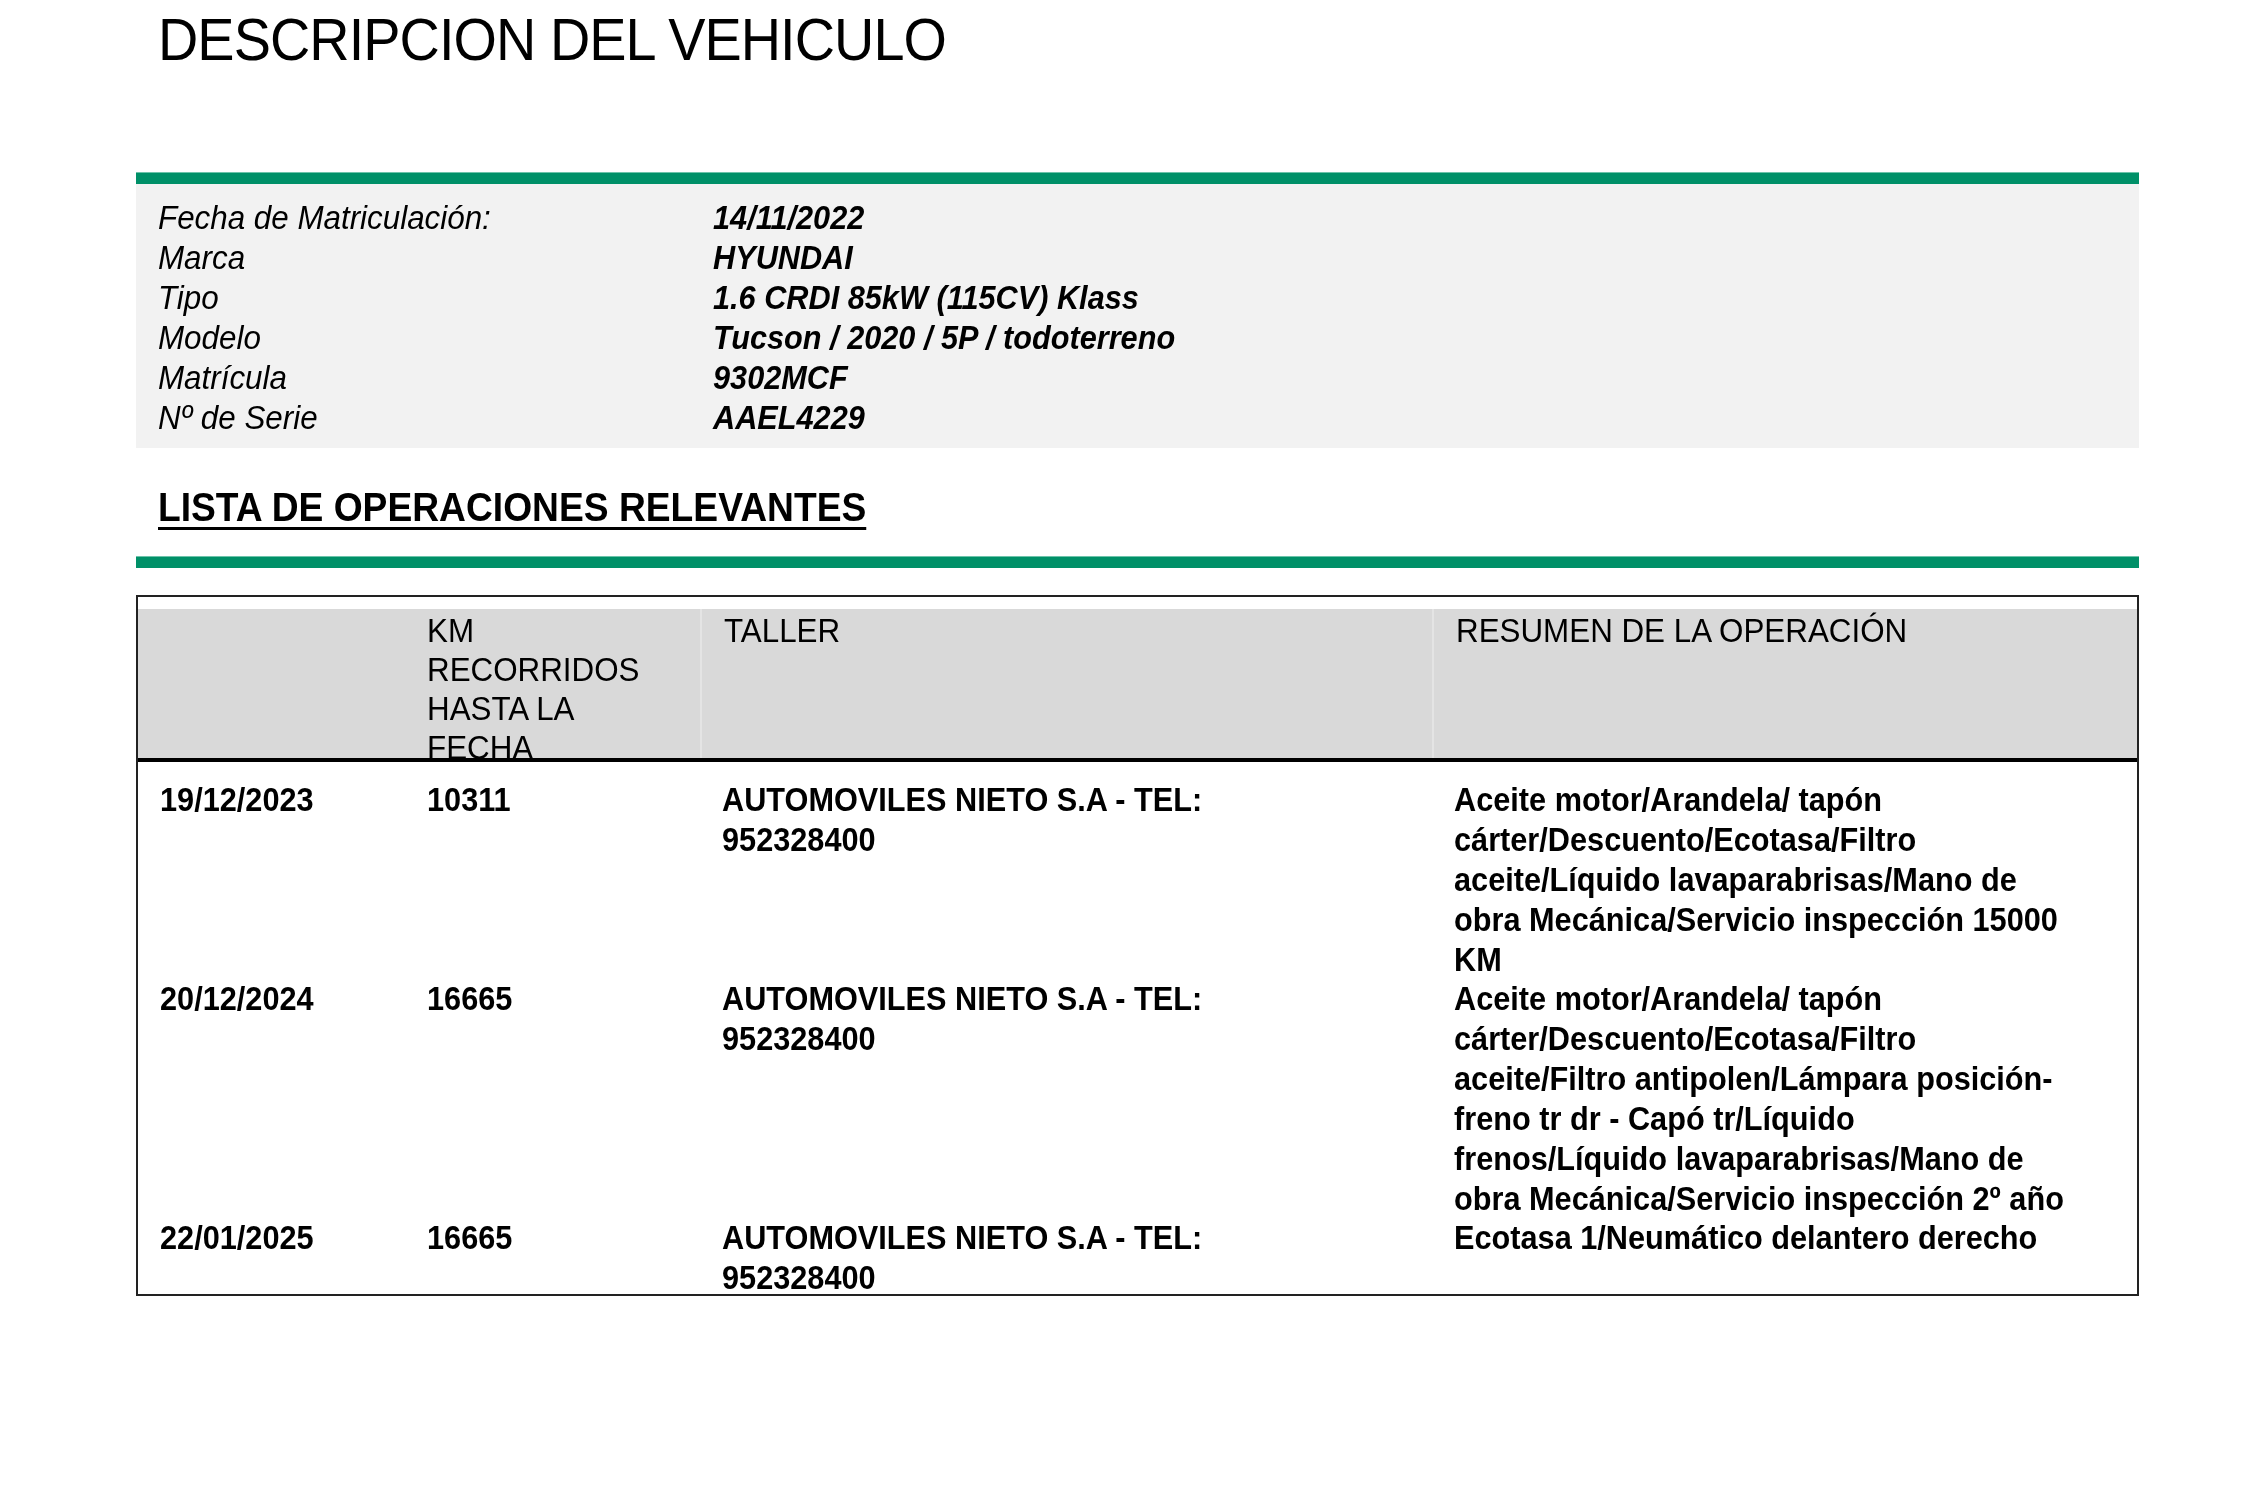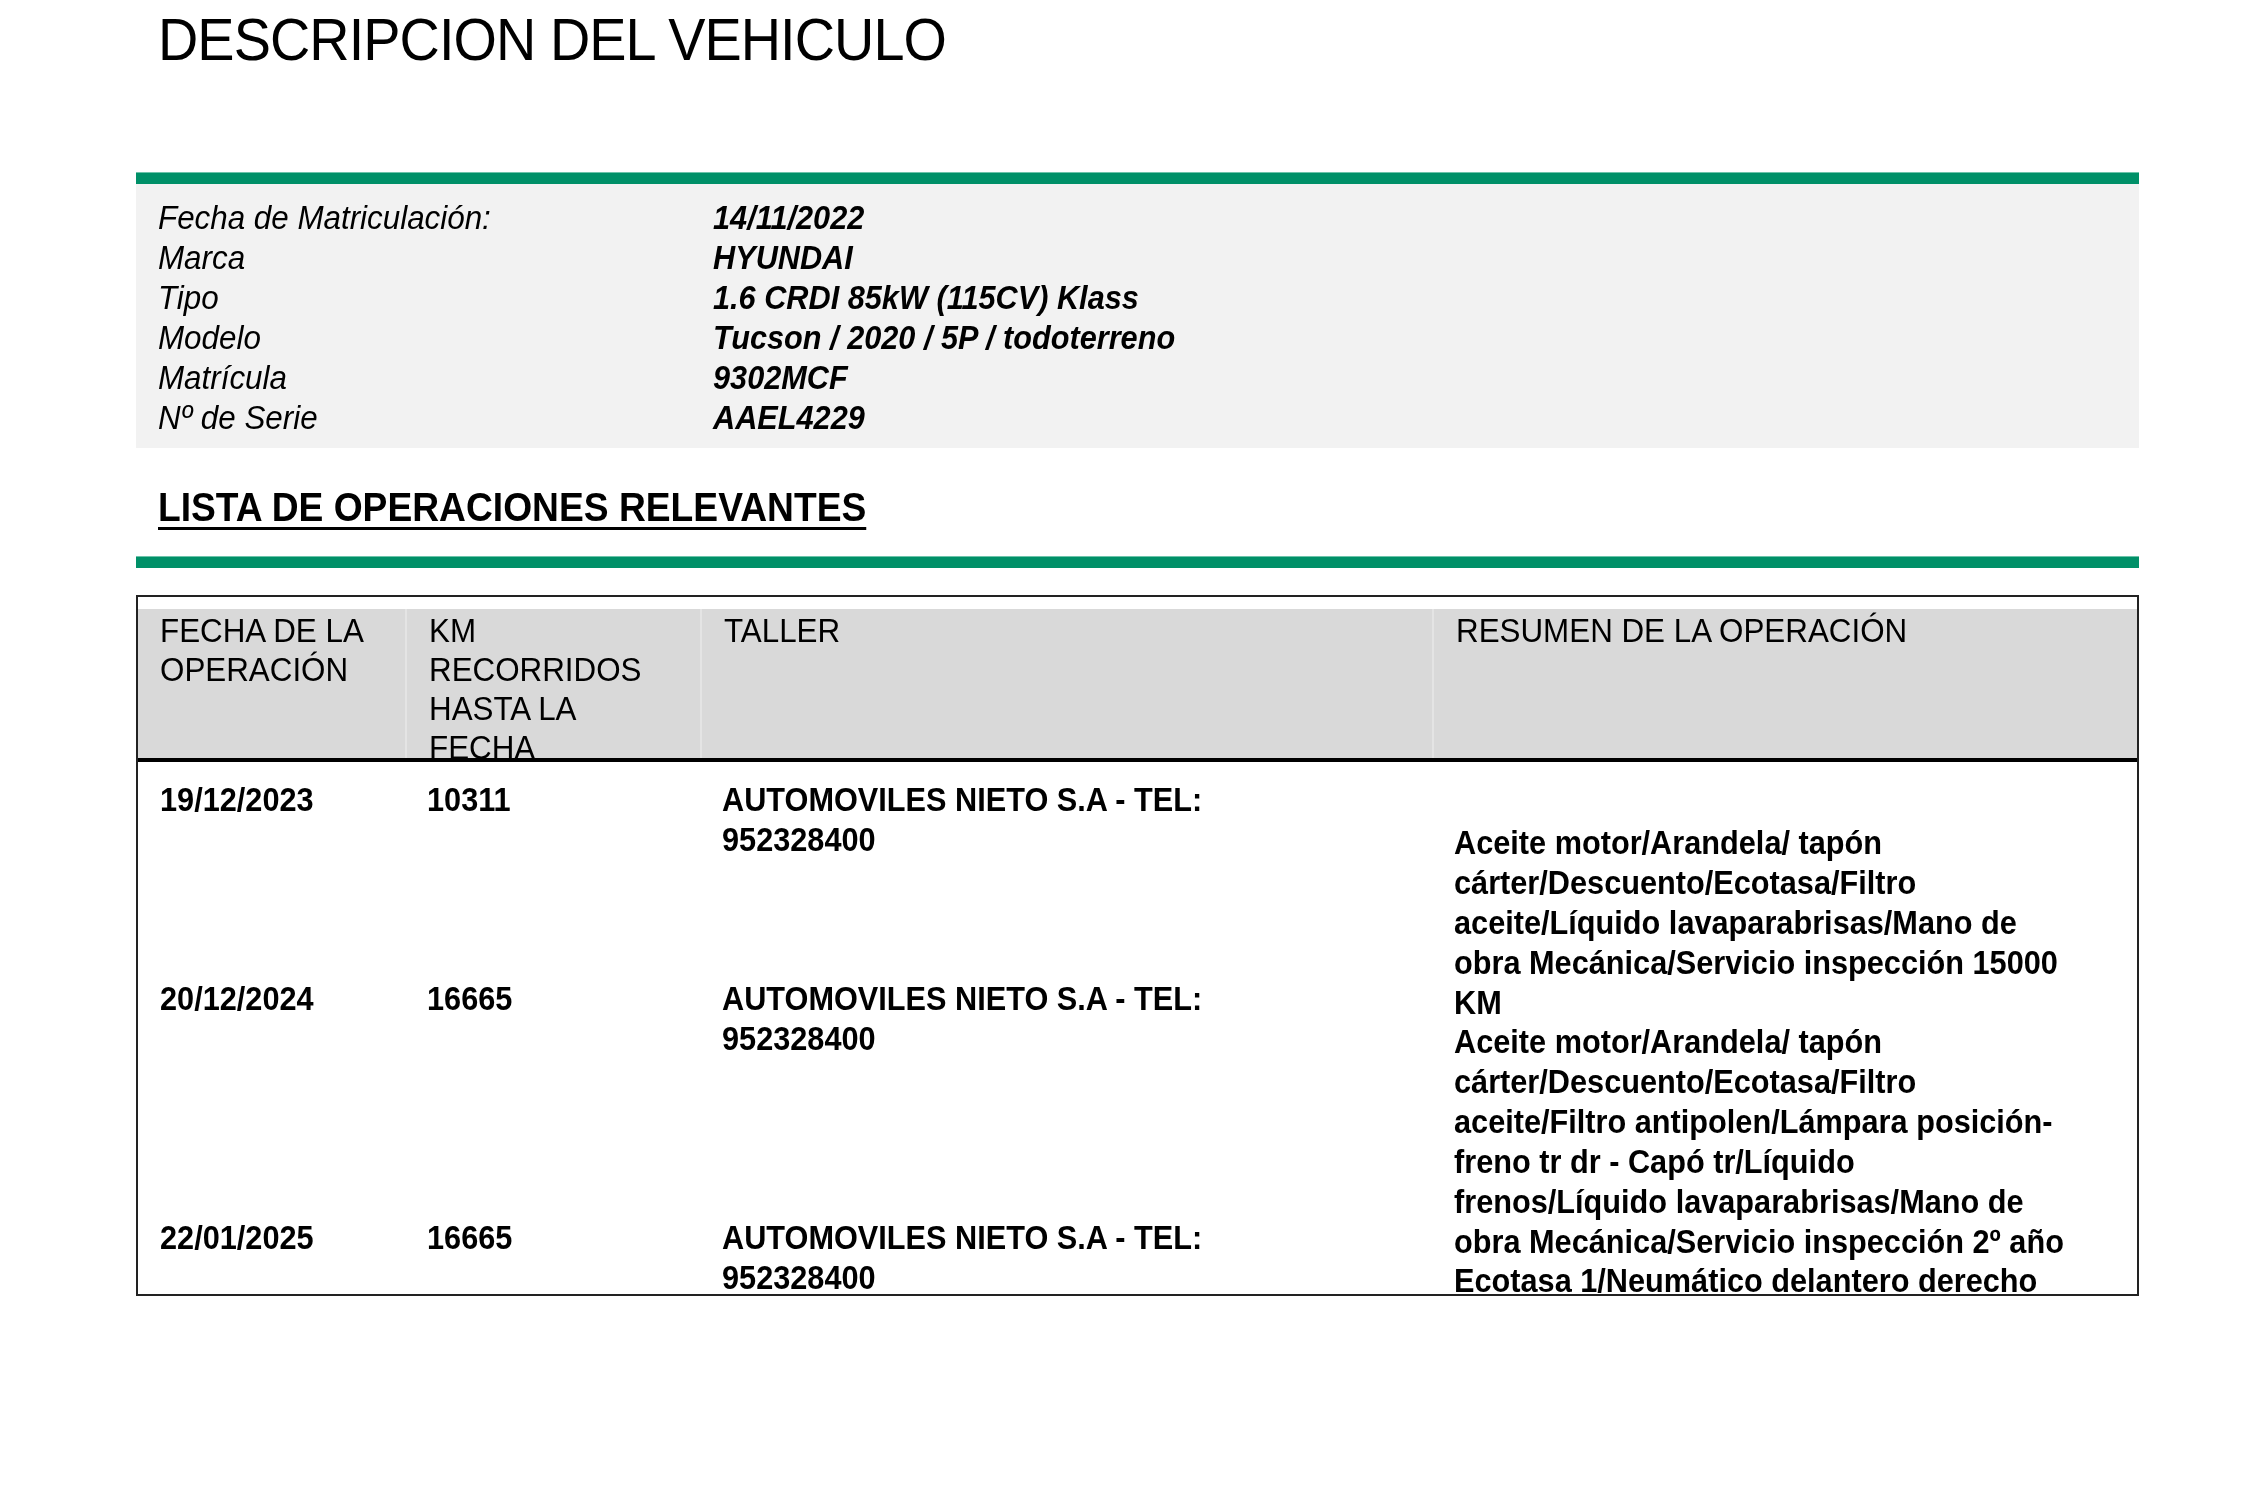--- a/index.html
+++ b/index.html
@@ -138,21 +138,21 @@
     display: block;
     transform: scaleX(0.93);
     transform-origin: left top;
   }
   .cell.wrap span {
     white-space: pre-line;
   }
   .c-date { left: 22px; }
   .c-km { left: 289px; }
   .c-taller { left: 584px; }
-  .c-resumen { left: 1316px; margin-top: 43px; }
+  .c-resumen { left: 1316px; }
 </style>
 </head>
 <body>
 
 <div class="page-title">DESCRIPCION DEL VEHICULO</div>
 
 <div class="green-bar" style="top:172px;"></div>
 
 <div class="info-panel">
   <div class="info-row" style="top:14px;">
@@ -180,24 +180,20 @@
     <span class="info-value">AAEL4229</span>
   </div>
 </div>
 
 <div class="section-heading">LISTA DE OPERACIONES RELEVANTES</div>
 
 <div class="green-bar" style="top:556px;"></div>
 
 <div class="ops-table">
   <div class="ops-header">
-    <div class="hcell" style="left:0; width:267px; padding-left:22px;">
-      <span>FECHA DE LA
-OPERACIÓN</span>
-    </div>
     <div class="hcell" style="left:267px; width:295px; padding-left:22px;">
       <span>KM
 RECORRIDOS
 HASTA LA
 FECHA</span>
     </div>
     <div class="hcell" style="left:1294px; width:705px; padding-left:22px;">
       <span>RESUMEN DE LA OPERACIÓN</span>
     </div>
     <div class="hcell" style="left:562px; width:732px; padding-left:22px;">

